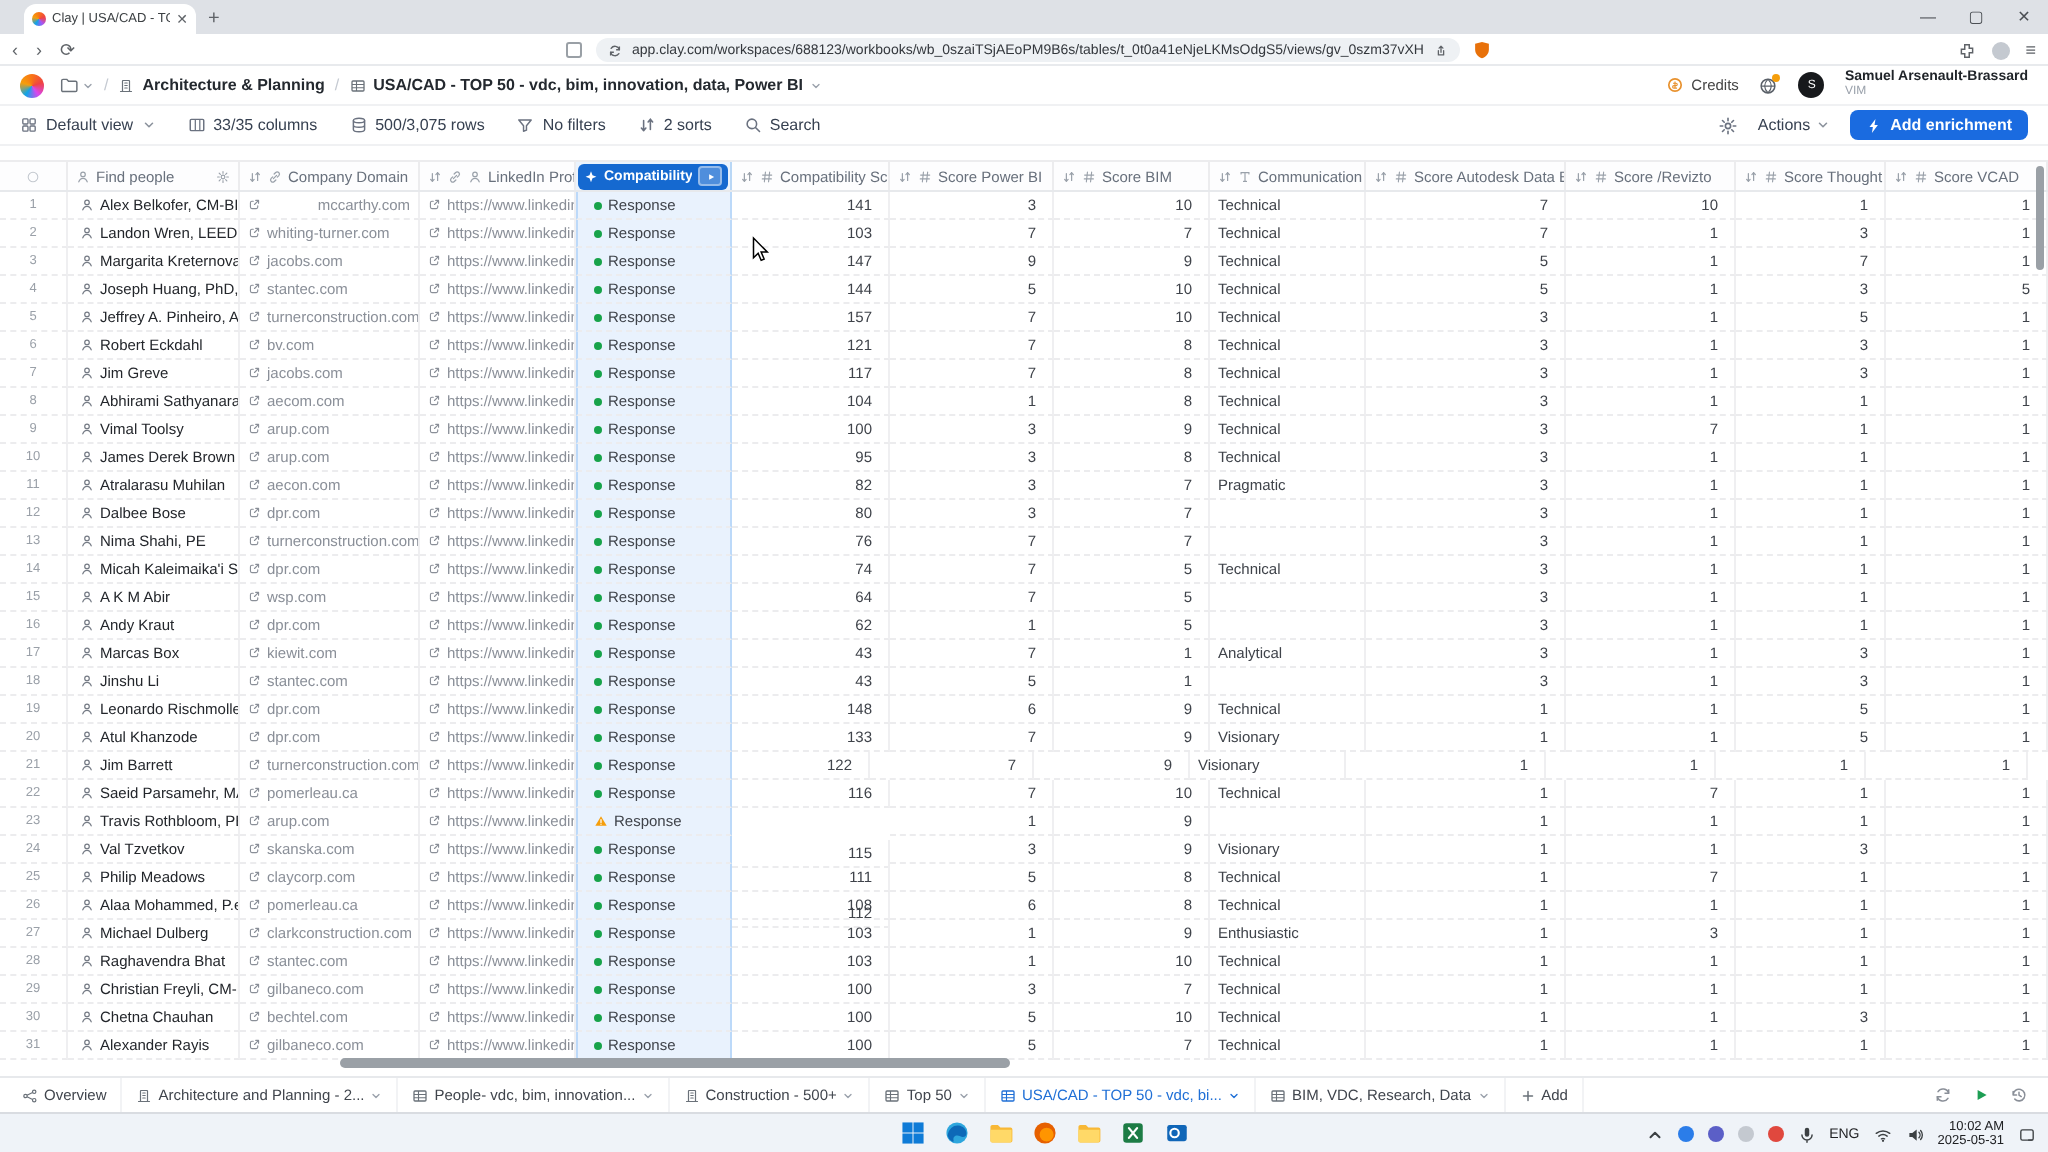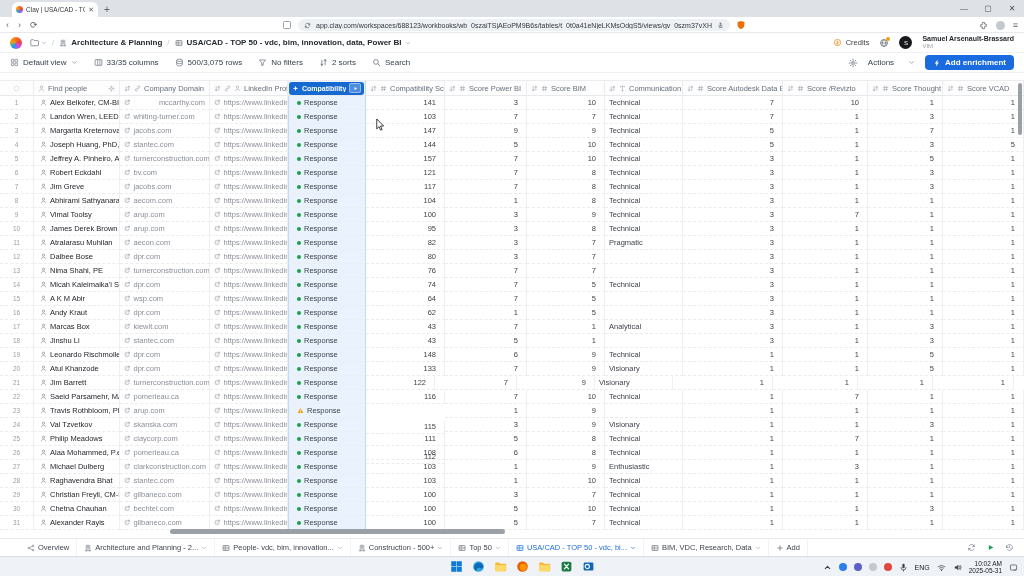--- a/index.html
+++ b/index.html
@@ -44,21 +44,21 @@
   .uname { font-size:7px; font-weight:700; color:#1f2328; line-height:8px; }
   .uorg { font-size:6px; color:#9aa1ab; line-height:7px; }
 
   
   .toolbar { position:absolute; left:0; top:53px; width:1024px; height:20px; background:#fff; border-bottom:1px solid #f0f1f3; display:flex; align-items:center; padding:0 10px; }
   .titem { display:flex; align-items:center; gap:4px; font-size:8px; color:#374151; margin-right:16px; white-space:nowrap; }
   .titem .ic { width:9px; height:9px; color:#6b7280; }
   .titem .chev { width:7px; height:7px; color:#8b929c; }
   .tright { margin-left:auto; display:flex; align-items:center; gap:10px; }
   .gearbtn { width:10px; height:10px; color:#6b7280; }
-  .actions { display:flex; align-items:center; gap:14px; font-size:8px; color:#374151; }
+  .actions { display:flex; align-items:center; gap:3px; font-size:8px; color:#374151; }
   .enrichbtn { display:flex; align-items:center; gap:4px; background:#1a6be0; color:#fff; font-size:8px; font-weight:700; border-radius:4px; padding:3px 8px; }
   .enrichbtn .ic { width:8px; height:8px; color:#fff; }
 
   
   .gridhead { position:absolute; left:0; top:80px; width:1024px; height:16px; background:#fdfdfe; border-top:1px solid #ececee; border-bottom:1px solid #e7e9ec; display:flex; }
   .hcell { height:100%; display:flex; align-items:center; gap:3px; border-right:1px solid #ececee; padding:0 4px; font-size:7.5px; color:#68707c; white-space:nowrap; overflow:hidden; }
   .hcell .ic { width:7px; height:7px; color:#9aa1aa; }
   .selhead { padding:0 1px; border-right:1px solid #b9d7f6; background:#eaf3fd; }
   .selbox { width:100%; height:13px; background:#1569d0; border-radius:3px; display:flex; align-items:center; gap:3px; padding:0 3px; color:#fff; overflow:hidden; }
   .selbox .ic { width:7px; height:7px; color:#fff; }
@@ -75,21 +75,21 @@
   .c-grey { color:#8a8f98; }
   .c-scores { background:#e9f2fd; border-left:1px solid #bcd9f9; border-right:1px solid #bcd9f9; padding-left:8px; }
   .c-rt { justify-content:flex-end; padding-right:8px; }
   .okdot { width:4px; height:4px; border-radius:50%; background:#18a34a; flex:none; }
   .warnic { width:6px; height:6px; flex:none; }
 
   .hscroll { position:absolute; left:170px; top:529px; width:335px; height:5px; border-radius:3px; background:#9aa0a6; }
   .vscroll { position:absolute; left:1018px; top:83px; width:4px; height:52px; border-radius:2px; background:#9aa0a6; }
 
   
-  .sheetbar { position:absolute; left:0; top:538px; width:1024px; height:18px; background:#fff; border-top:1px solid #e7e9ec; display:flex; align-items:center; padding-left:20px; }
+  .sheetbar { position:absolute; left:0; top:538px; width:1024px; height:18px; background:#fff; border-top:1px solid #e7e9ec; display:flex; align-items:center; padding-left:4px; }
   .stab { display:flex; align-items:center; gap:3px; font-size:7.5px; color:#40454d; padding:0 7px; height:100%; border-right:1px solid #f2f3f5; white-space:nowrap; }
   .stab .ic { width:8px; height:8px; color:#6a7179; }
   .stab .chev { width:6px; height:6px; color:#9aa1ab; }
   .stab.active { color:#1f6fd6; }
   .stab.active .ic { color:#1f6fd6; }
   .sbright { margin-left:auto; display:flex; align-items:center; gap:10px; padding-right:10px; }
   .sbright .ic { width:9px; height:9px; color:#8a8f98; }
   .sbright .green { color:#1d9e54; }
 
   

